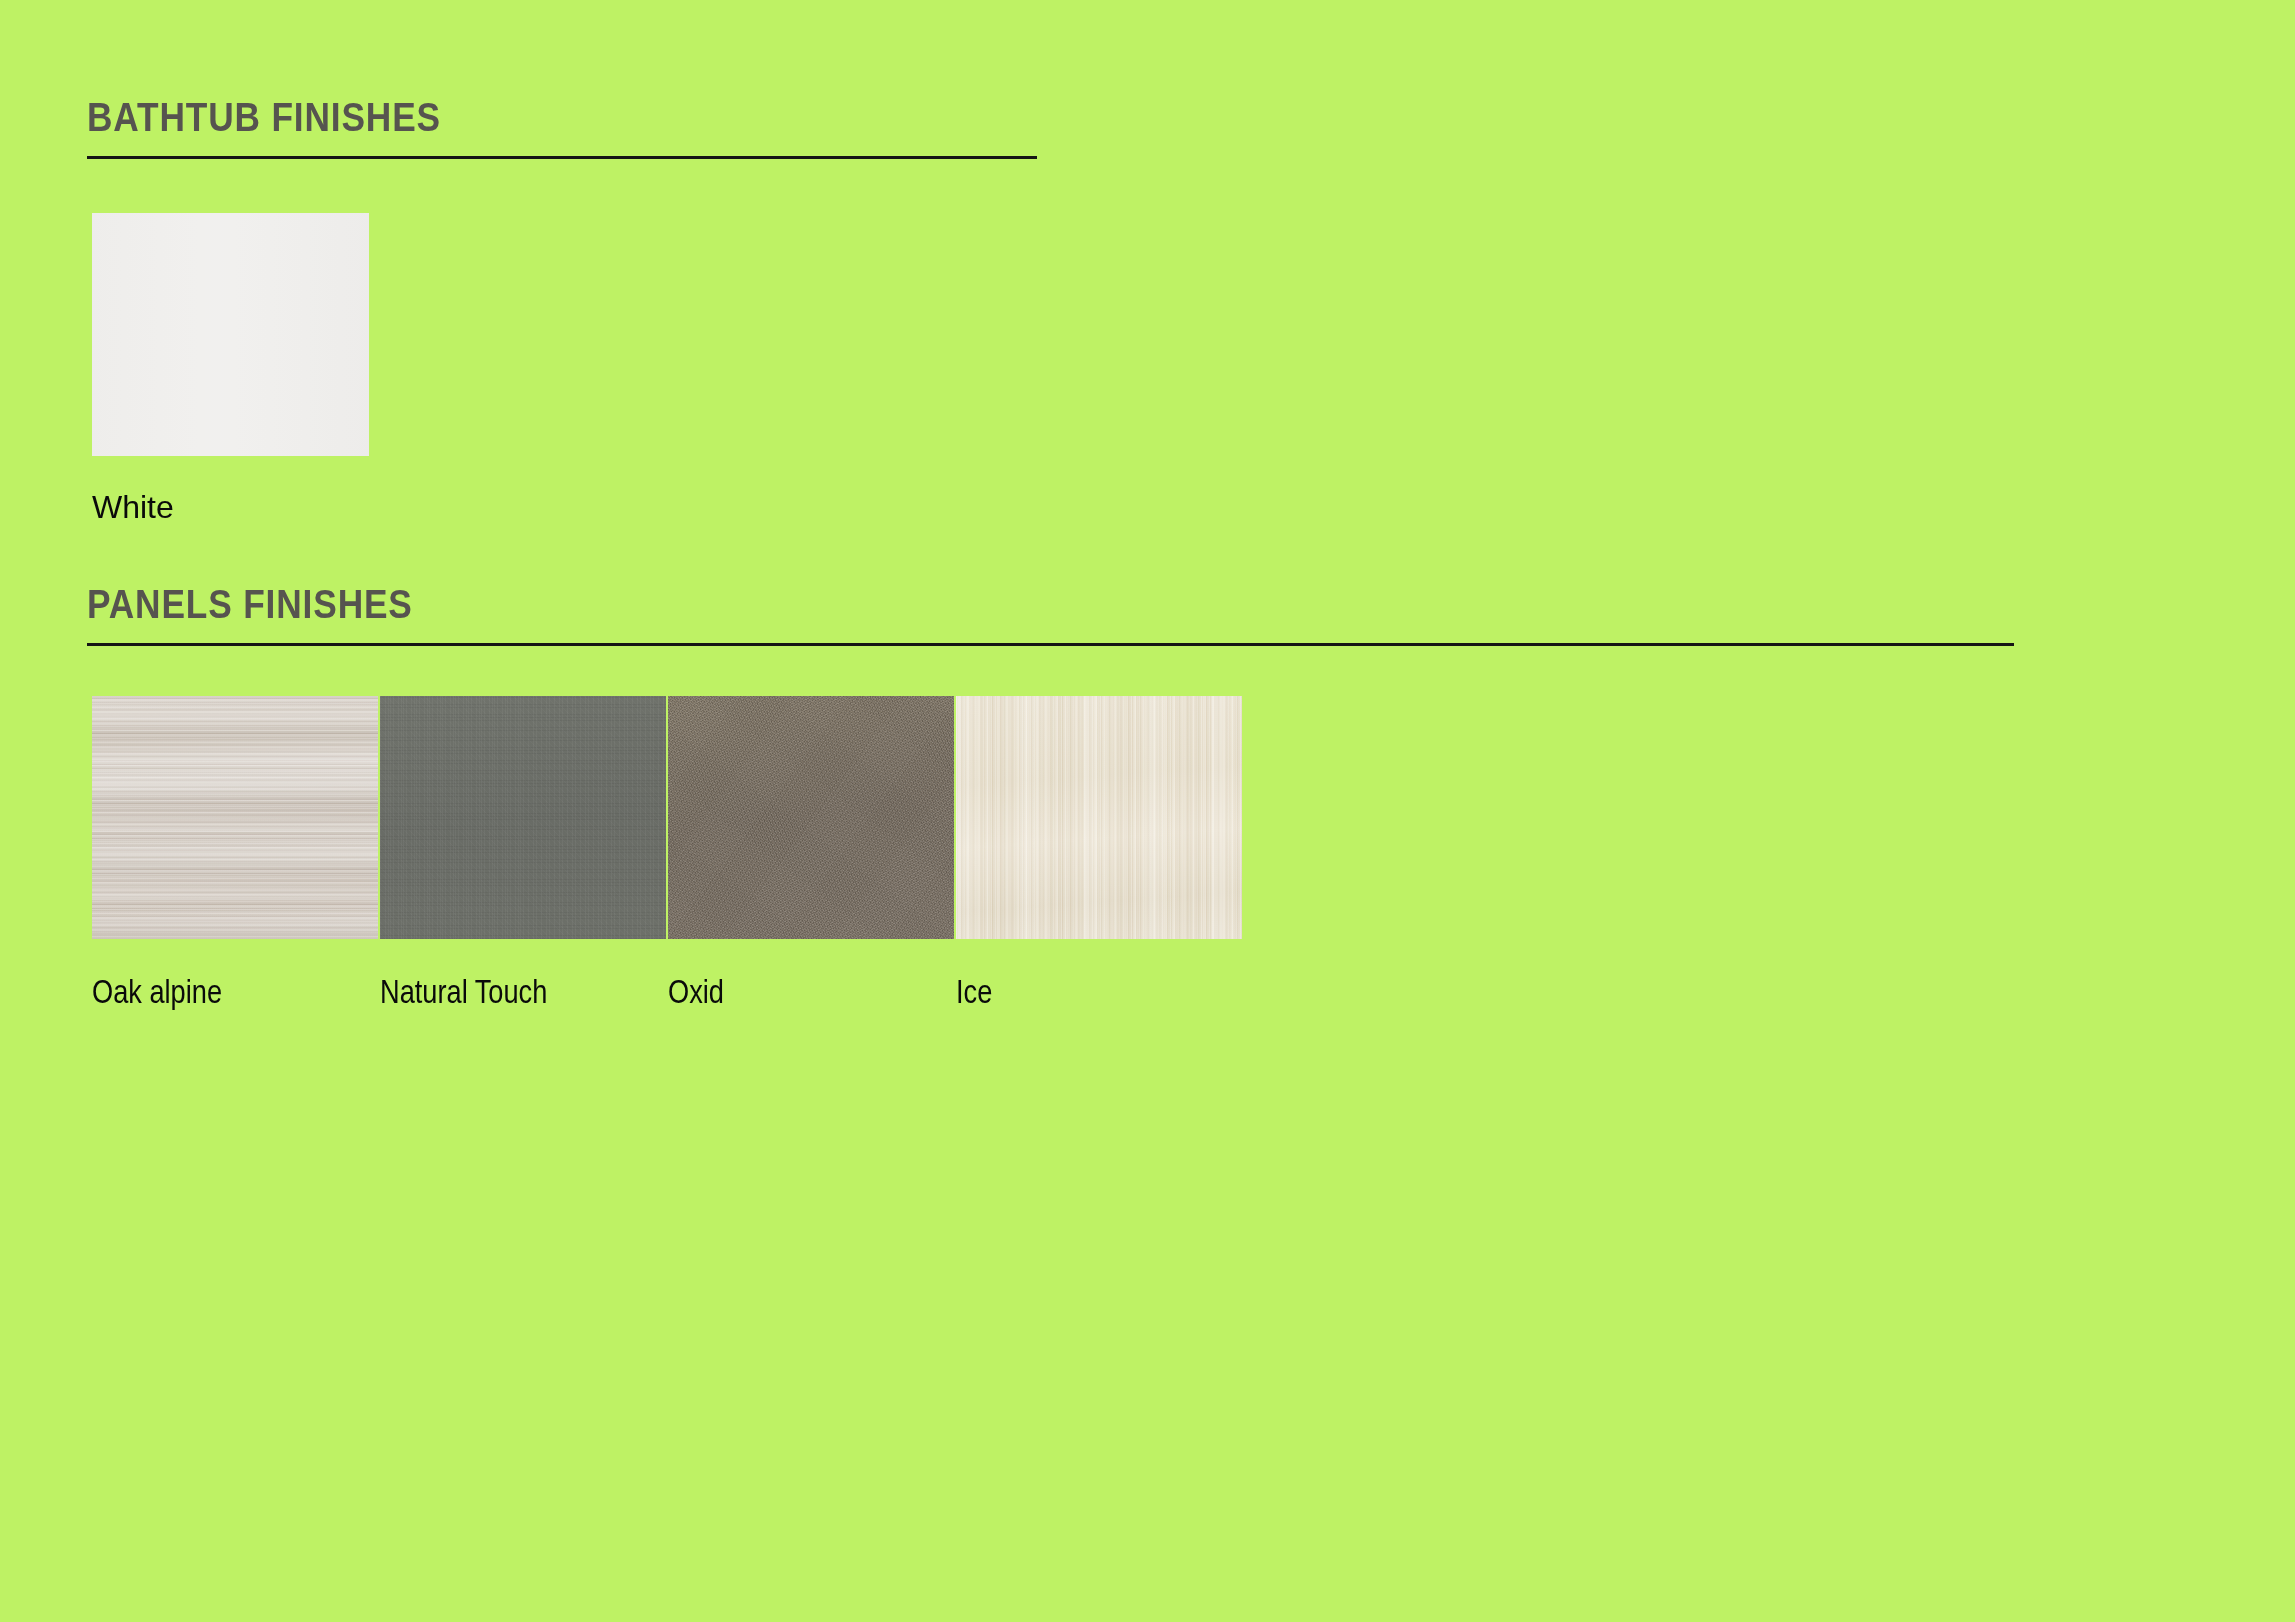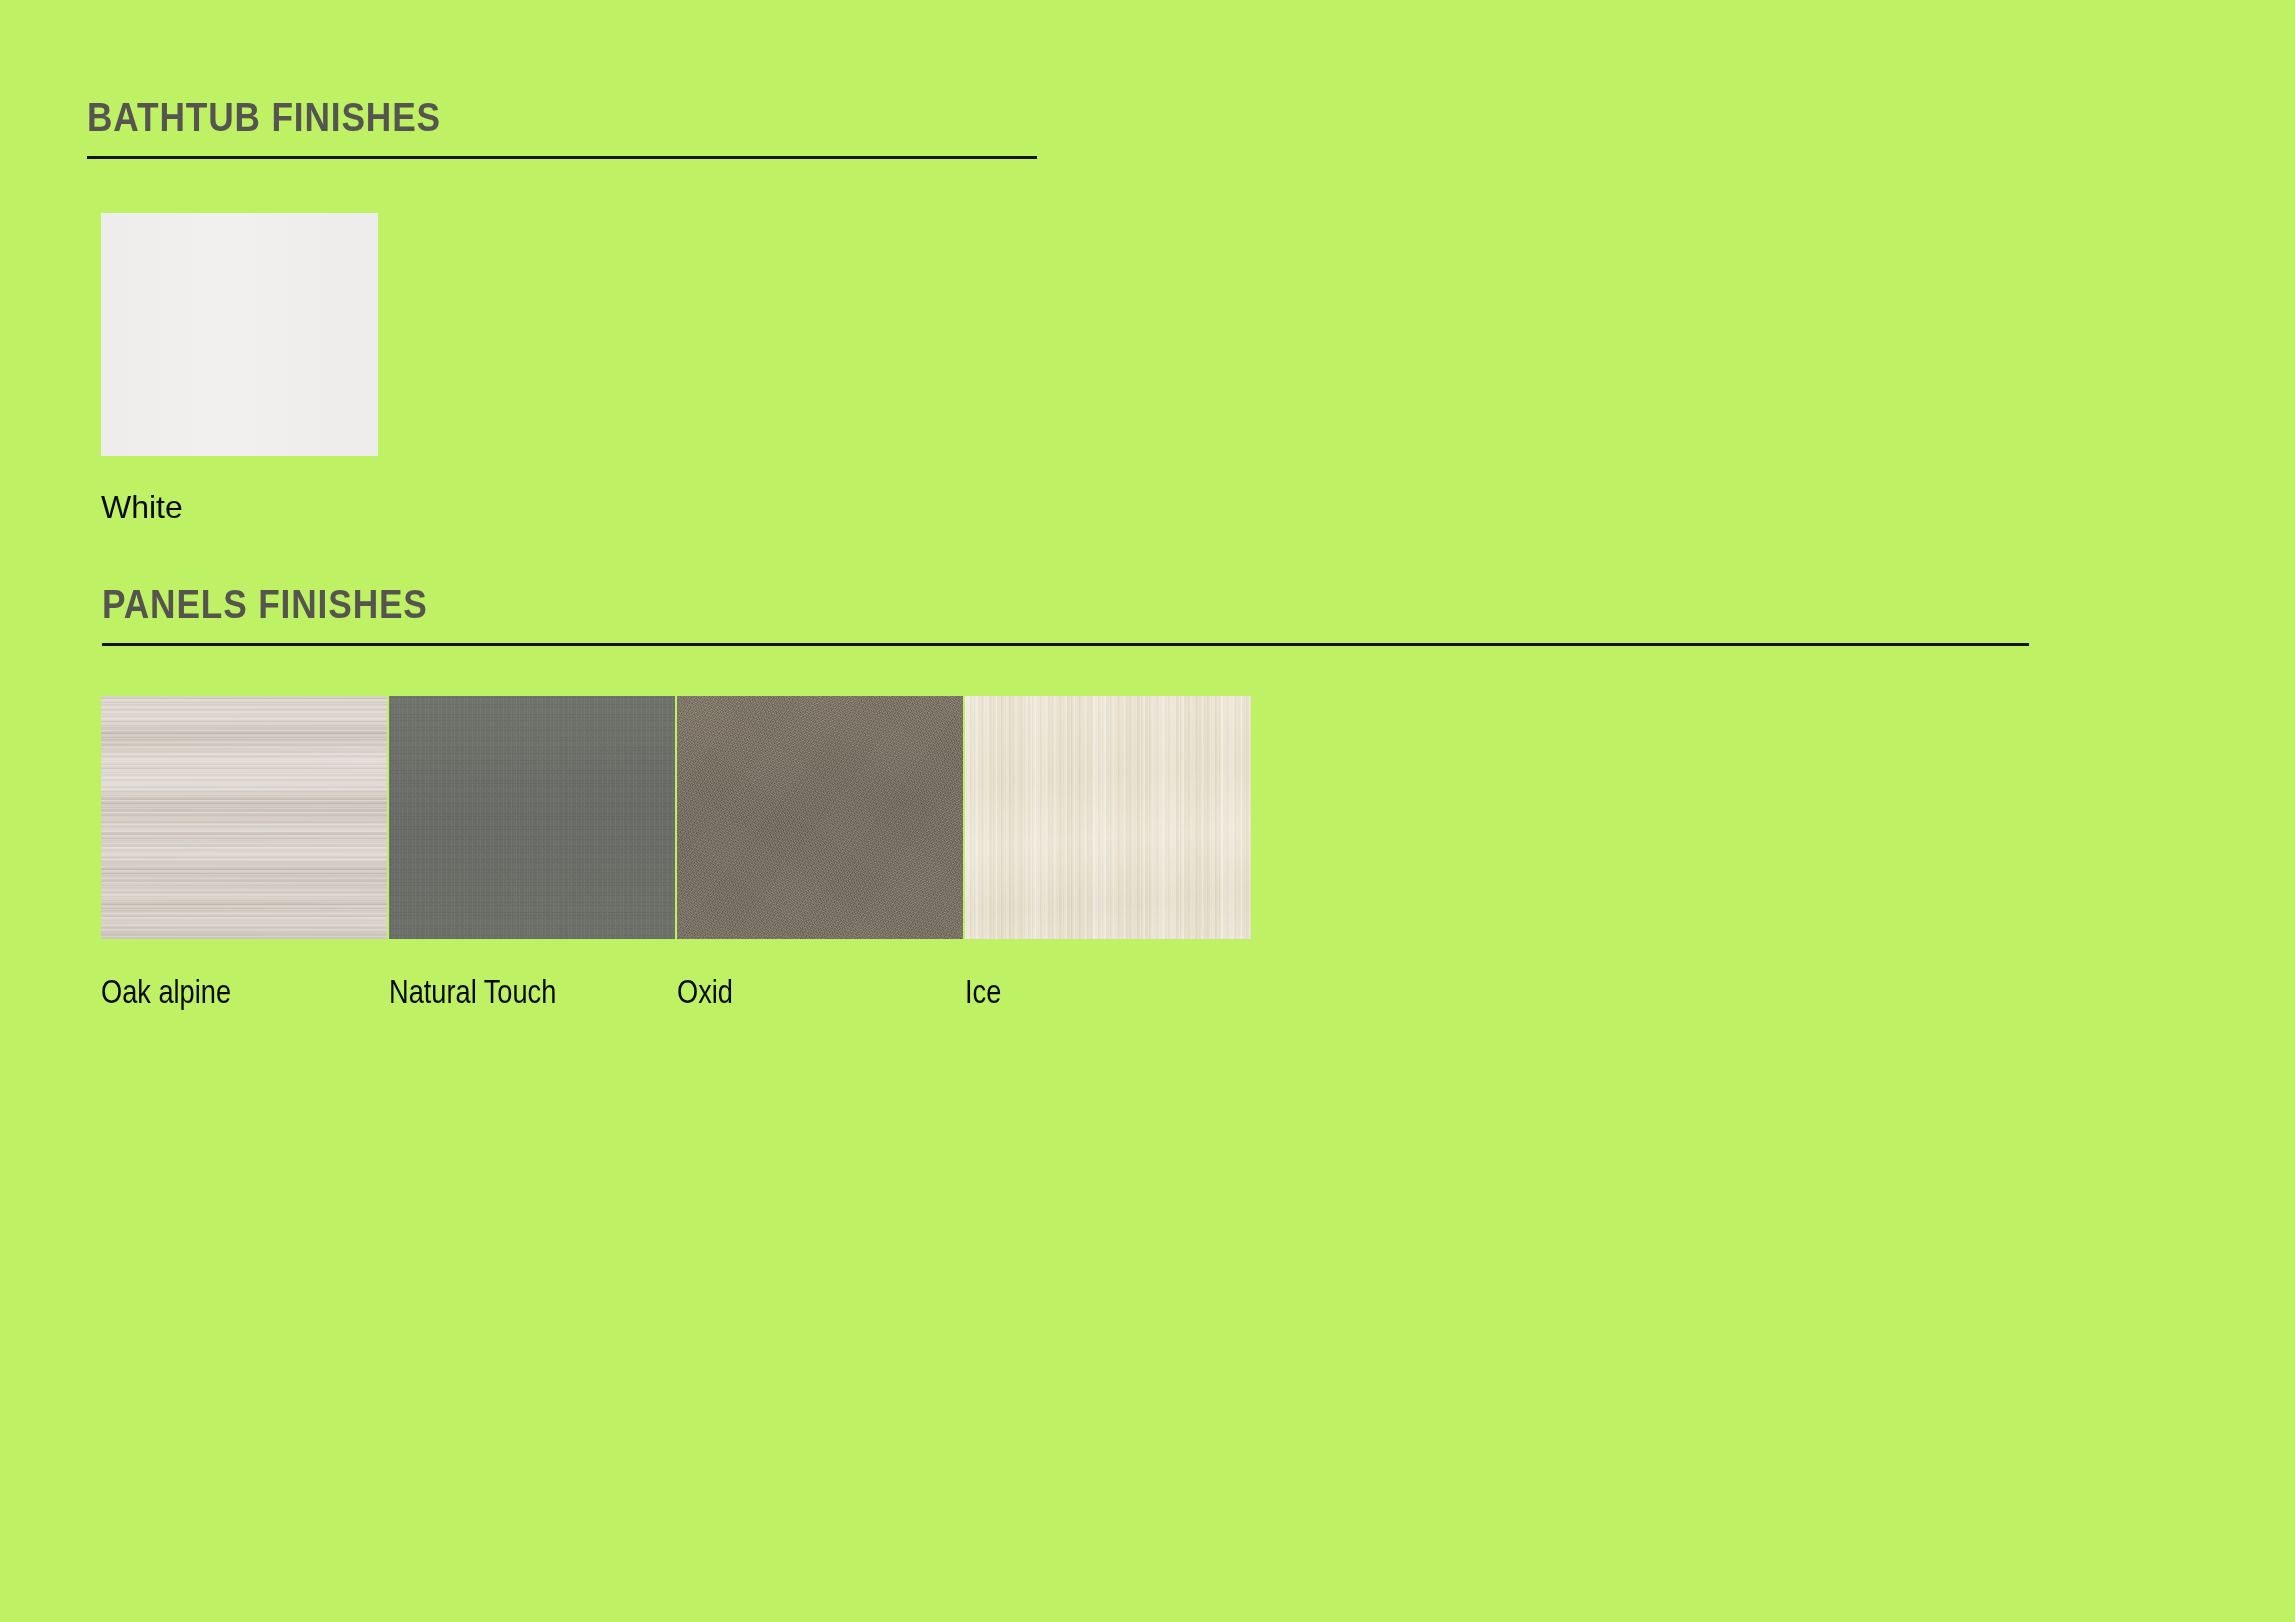--- a/index.html
+++ b/index.html
@@ -40,21 +40,21 @@
   }
   .section-rule {
     height: 0;
     border-top: 3.3px solid #151515;
     margin-top: 17.7px;
   }
 
   
   .swatch-row {
     position: absolute;
-    left: 101px;
+    left: 92px;
     display: flex;
     gap: 54px;
   }
   .swatch-cell {
     width: 234px;
   }
   .swatch-chip {
     width: 286px;
     height: 243px;
     position: relative;
@@ -82,21 +82,21 @@
   }
 
   
   #bathtub-section { top: 97px; }
   #bathtub-rule-wrap { width: 950px; }
   #bathtub-row { top: 213px; }
   #bathtub-row .swatch-chip { width: 277px; }
   #bathtub-row .swatch-cell { width: 277px; }
 
   
-  #panels-section { top: 584px; margin-left: 15px; }
+  #panels-section { top: 584px; }
   #panels-rule-wrap { width: 1927px; }
   #panels-row { top: 696px; }
 
   
 
   
   .tex-white {
     background:
       linear-gradient(90deg, rgba(0,0,0,0.012) 0%, rgba(255,255,255,0.03) 45%, rgba(0,0,0,0.015) 100%),
       #f1f0ee;

